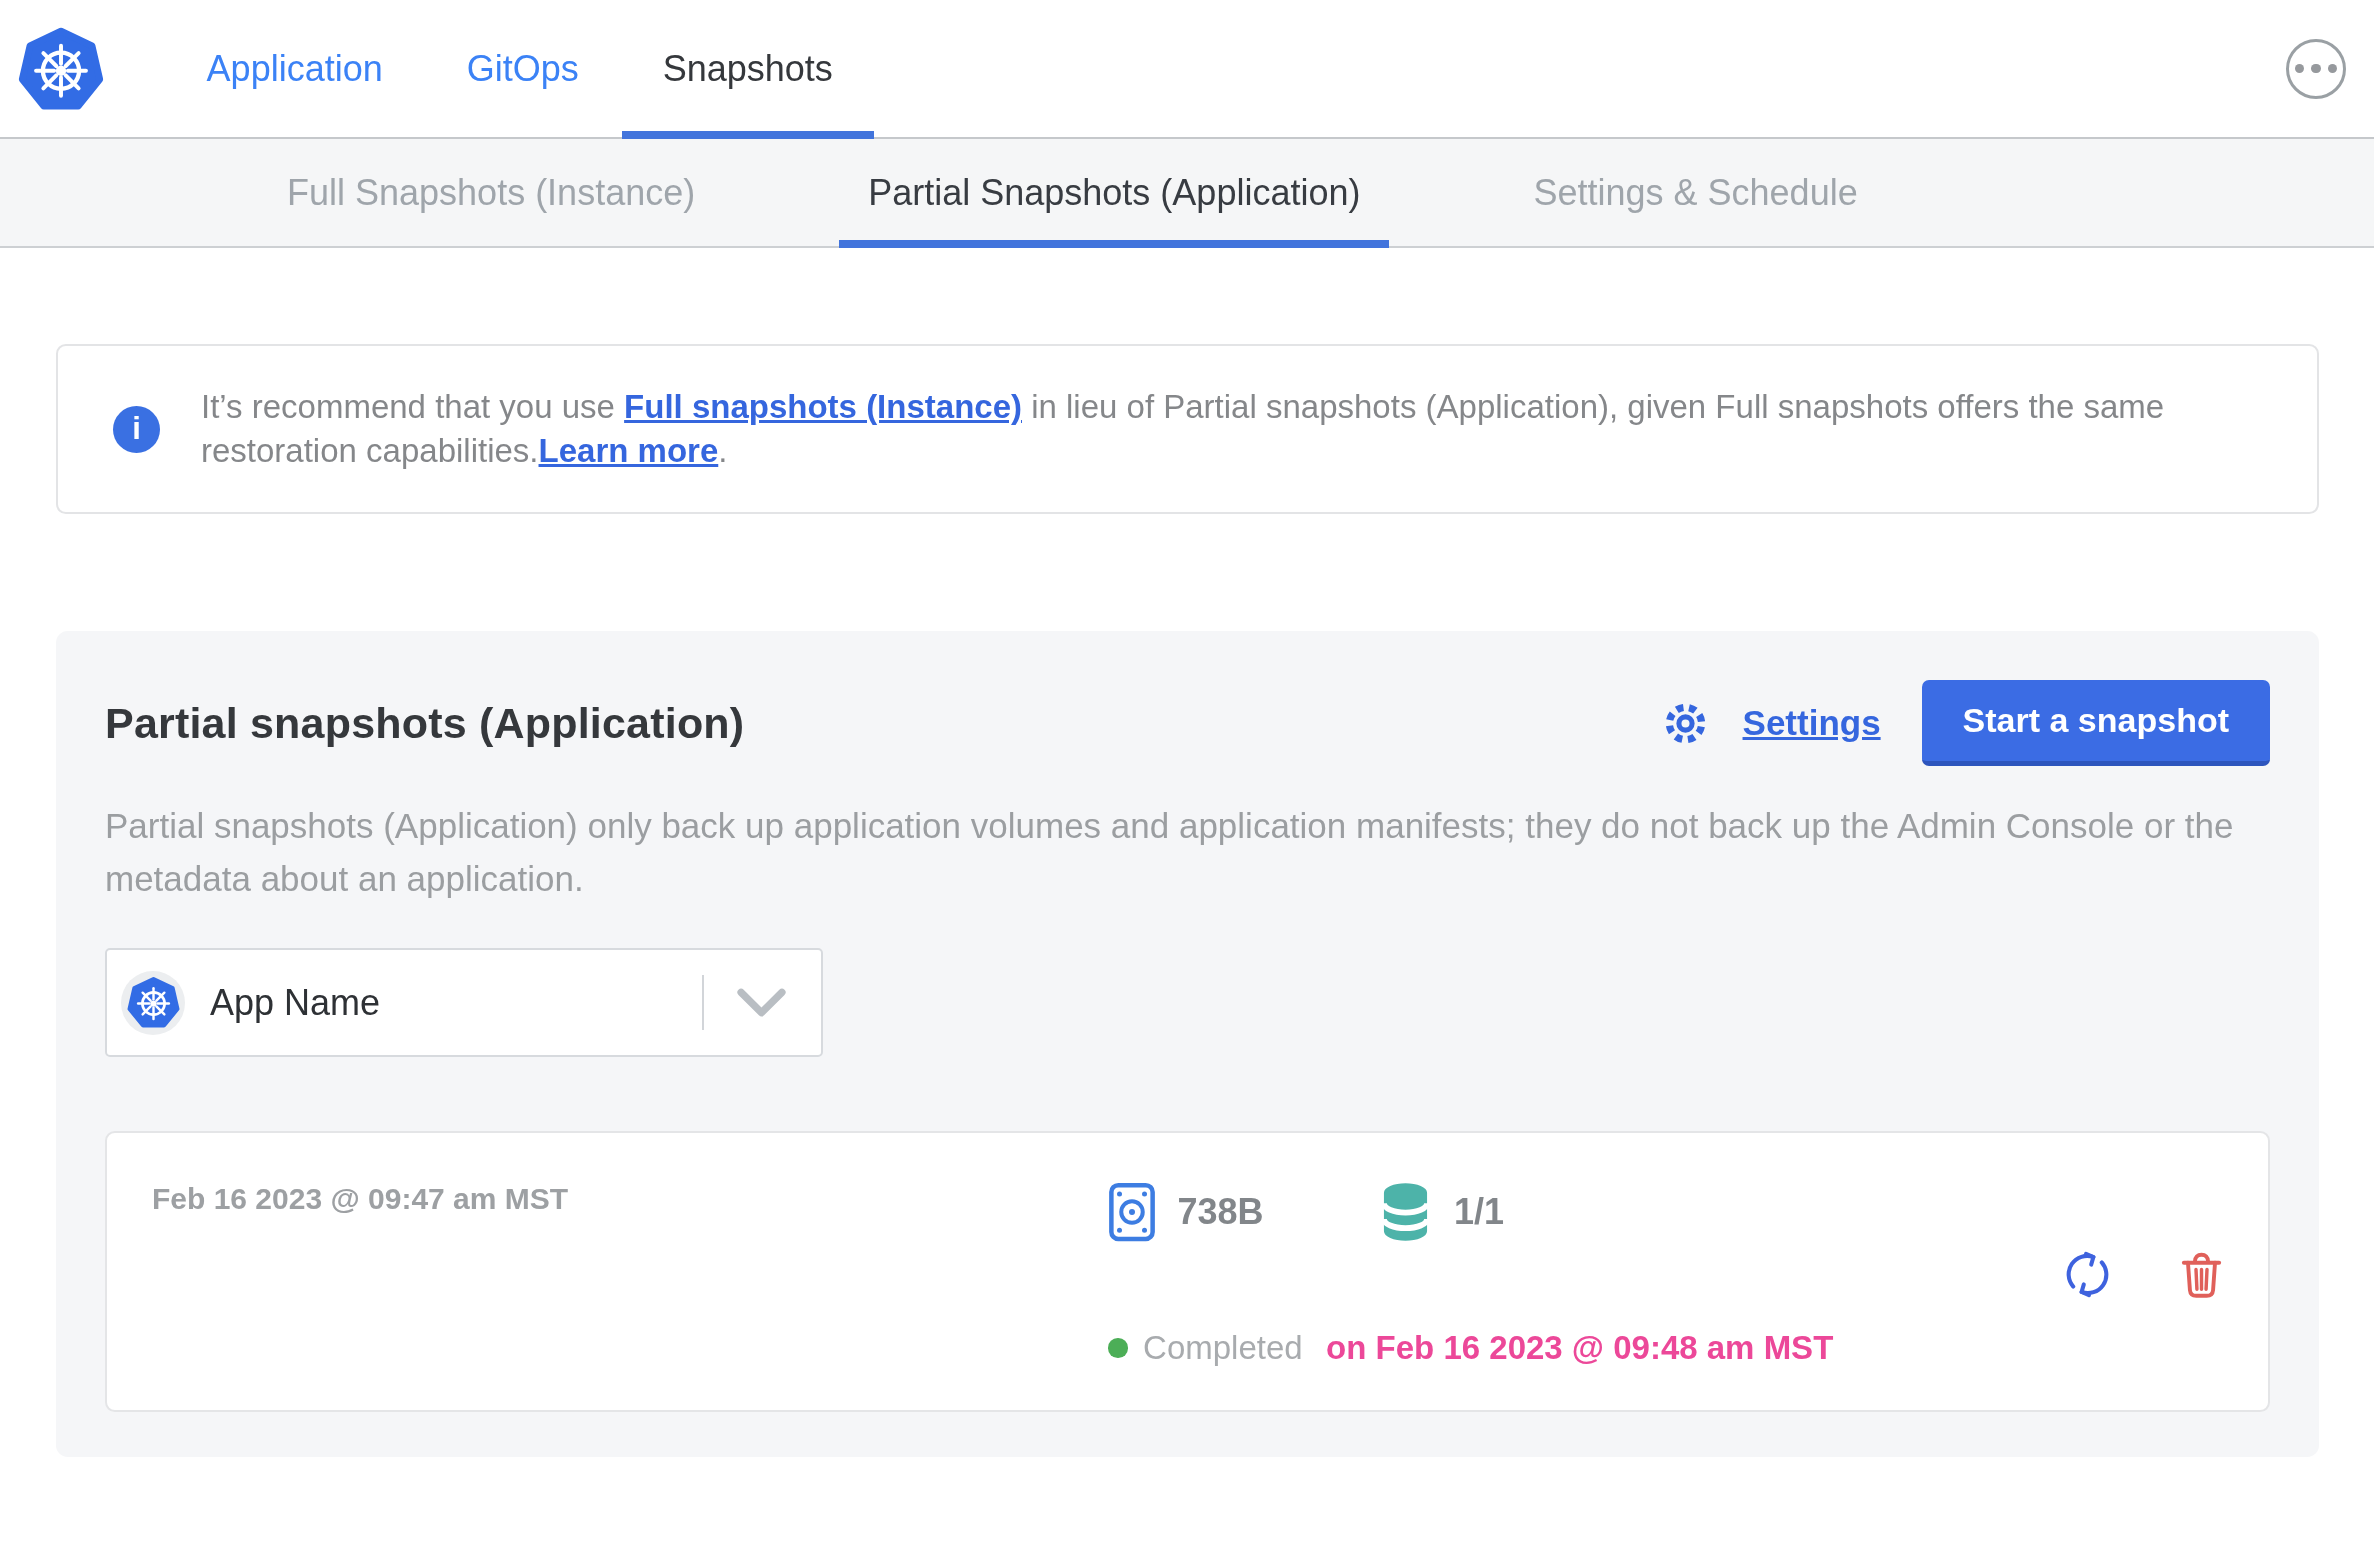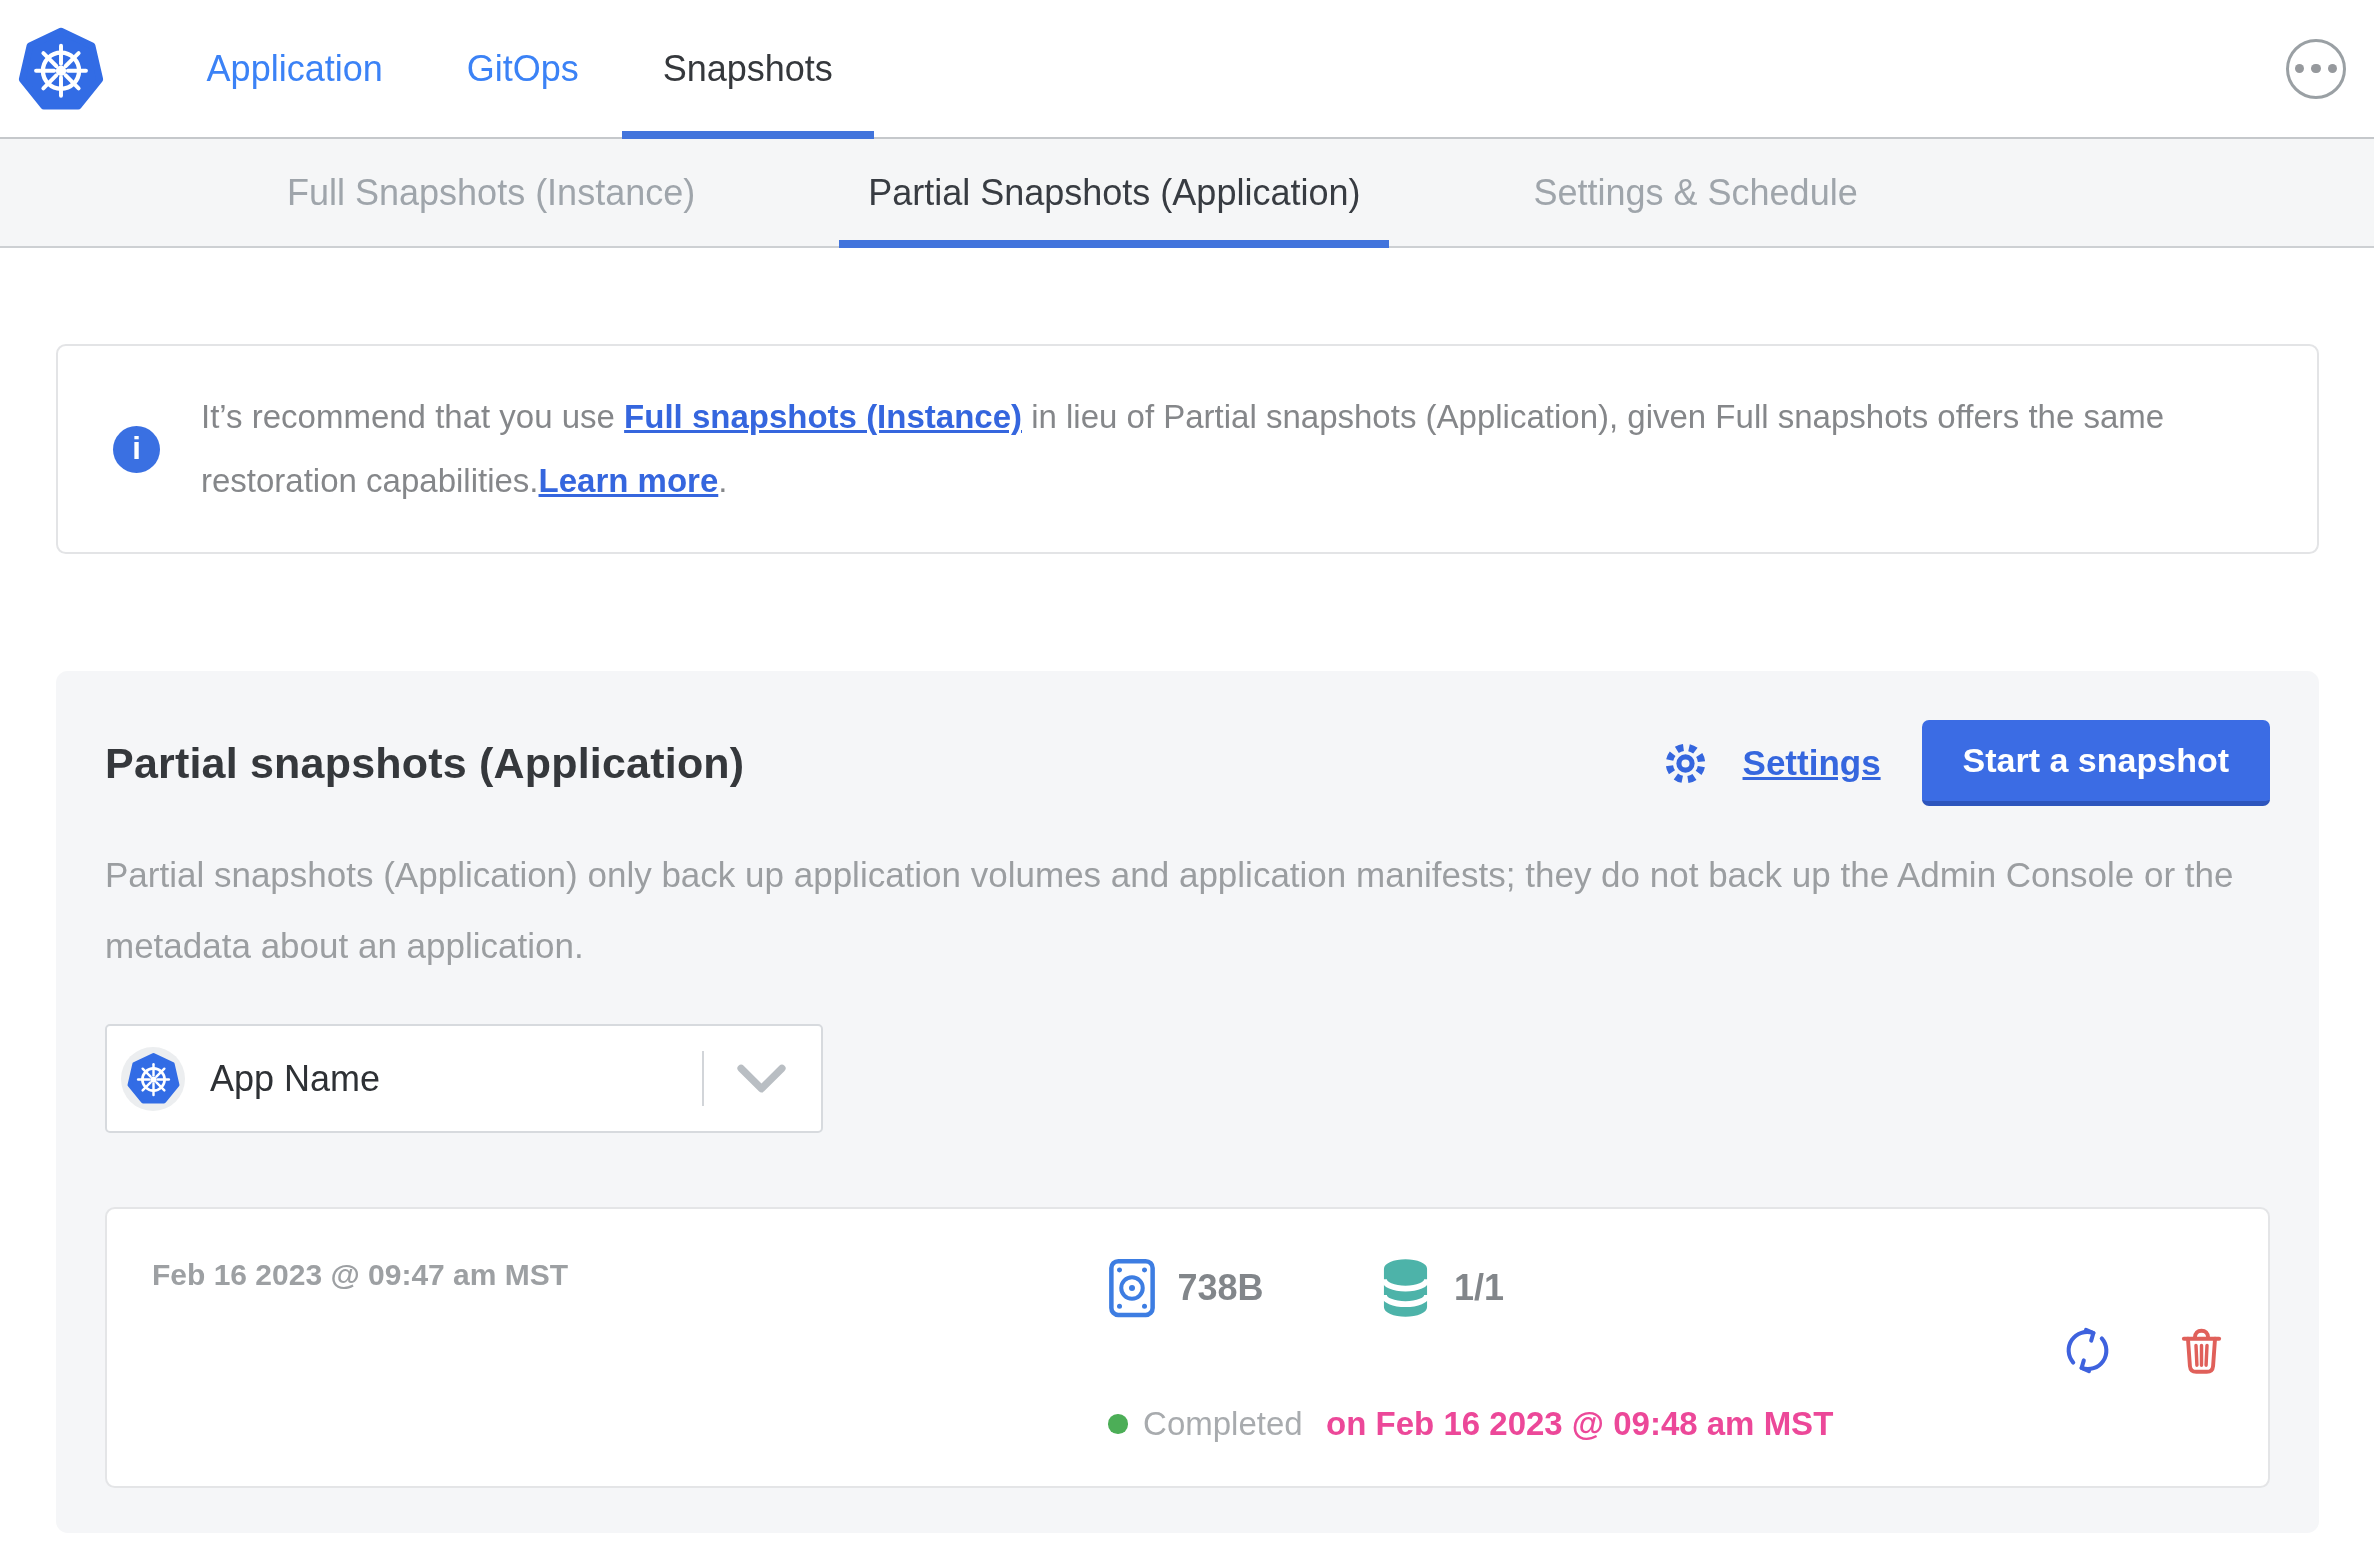--- a/index.html
+++ b/index.html
@@ -30,36 +30,36 @@
   .subtab.active { color:#383c42; }
   .subtab.active::after { content:""; position:absolute; left:0; right:0;
     bottom:-2px; height:7.8px; background:#4274dc; }
 
   
   .banner { margin:96px 56px 0; border:2px solid #e3e4e6; border-radius:9.8px;
     background:#fff; padding:39px 55px; display:flex; align-items:center; gap:41px; }
   .info-icon { flex:0 0 47px; width:47px; height:47px; border-radius:50%;
     background:#3a70e2; color:#fff; font-weight:700; font-size:31px;
     display:flex; align-items:center; justify-content:center; }
-  .banner-text { font-size:33px; line-height:64px; color:#85878a; }
+  .banner-text { font-size:33px; line-height:44px; color:#85878a; }
   .inline-link { color:#3566de; font-weight:700; text-decoration:underline; cursor:pointer; }
 
   
   .panel { margin:117px 56px 0; background:#f5f6f8; border-radius:11.7px;
     padding:49px 49px 45px; }
   .panel-head { display:flex; align-items:center; height:86px; }
   .panel-title { font-size:43px; font-weight:700; color:#35383c; letter-spacing:0.2px; }
   .head-actions { margin-left:auto; display:flex; align-items:center; gap:41px; }
   .settings-link { display:flex; align-items:center; gap:32px; cursor:pointer; }
   .settings-text { font-size:35px; font-weight:700; color:#3566de; text-decoration:underline; }
   .primary-btn { height:86px; padding:0 41px; background:#3b6ce4; color:#fff;
     border:none; border-bottom:5.9px solid #2d55bd; border-radius:7px;
     font-family:"Liberation Sans", sans-serif;
     font-size:34px; font-weight:700; cursor:pointer; }
-  .panel-desc { margin-top:33px; max-width:2185px; font-size:35px; line-height:71px;
+  .panel-desc { margin-top:33px; max-width:2185px; font-size:35px; line-height:53px;
     color:#9b9ea1; }
 
   
   .app-select { margin-top:43px; width:718px; height:109px; background:#fff;
     border:2px solid #d7dade; border-radius:5px; display:flex; align-items:center;
     padding-left:14px; position:relative; cursor:pointer; }
   .app-badge { width:64px; height:64px; border-radius:50%; background:#eceef0;
     display:flex; align-items:center; justify-content:center; }
   .app-badge svg { width:53px; height:55px; }
   .app-name { margin-left:25px; font-size:36px; color:#2e3135; }

